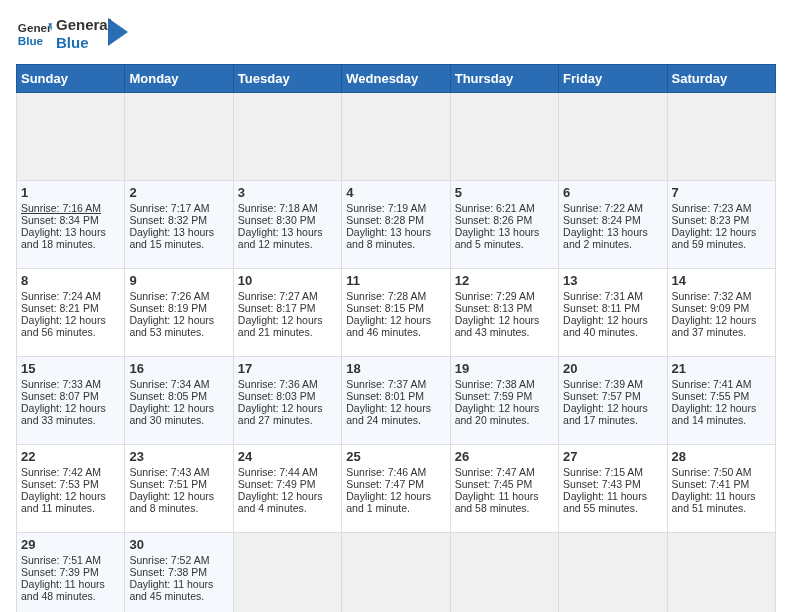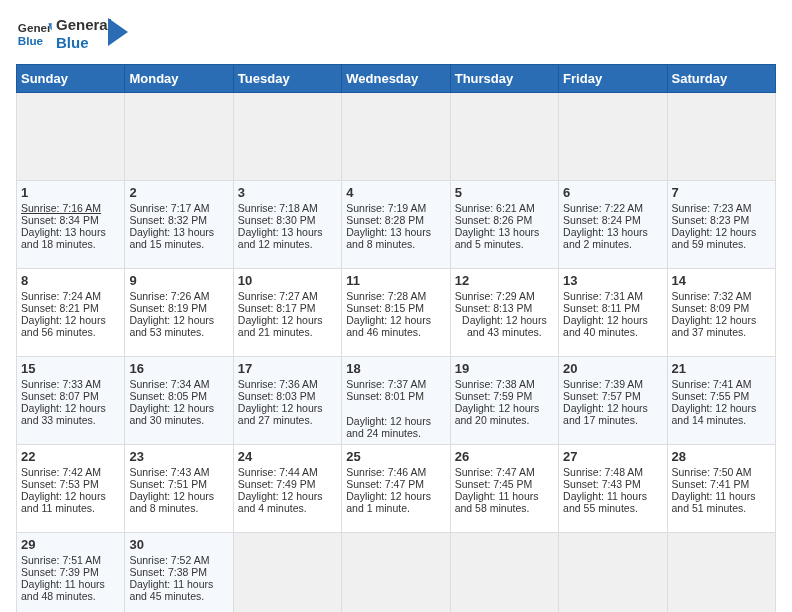--- a/index.html
+++ b/index.html
@@ -188,32 +188,32 @@
           <td>
             <span class="day-num">11</span>
             <span style="display: block;">Sunrise: 7:28 AM</span>
             <span style="display: block;">Sunset: 8:15 PM</span>
             <span style="display: block;">Daylight: 12 hours and 46 minutes.</span>
           </td>
           <td>
             <span class="day-num">12</span>
             <span style="display: block;">Sunrise: 7:29 AM</span>
             <span style="display: block;">Sunset: 8:13 PM</span>
-            <span style="display: block; text-align: center;">Daylight: 12 hours and 43 minutes.</span>
+            <span style="display: block;">Daylight: 12 hours and 43 minutes.</span>
           </td>
           <td>
             <span class="day-num">13</span>
             <span style="display: block;">Sunrise: 7:31 AM</span>
             <span style="display: block;">Sunset: 8:11 PM</span>
             <span style="display: block;">Daylight: 12 hours and 40 minutes.</span>
           </td>
           <td>
             <span class="day-num">14</span>
             <span style="display: block;">Sunrise: 7:32 AM</span>
-            <span style="display: block;">Sunset: 8:09 PM</span>
+            <span style="display: block;">Sunset: 9:09 PM</span>
             <span style="display: block;">Daylight: 12 hours and 37 minutes.</span>
           </td>
         </tr>
         <tr>
           <td>
             <span class="day-num">15</span>
             <span style="display: block;">Sunrise: 7:33 AM</span>
             <span style="display: block;">Sunset: 8:07 PM</span>
             <span style="display: block;">Daylight: 12 hours and 33 minutes.</span>
           </td>
@@ -226,21 +226,21 @@
           <td>
             <span class="day-num">17</span>
             <span style="display: block;">Sunrise: 7:36 AM</span>
             <span style="display: block;">Sunset: 8:03 PM</span>
             <span style="display: block;">Daylight: 12 hours and 27 minutes.</span>
           </td>
           <td>
             <span class="day-num">18</span>
             <span style="display: block;">Sunrise: 7:37 AM</span>
             <span style="display: block;">Sunset: 8:01 PM</span>
-            <span style="display: block; margin-top: 13px;">Daylight: 12 hours and 24 minutes.</span>
+            <span style="display: block;">Daylight: 12 hours and 24 minutes.</span>
           </td>
           <td>
             <span class="day-num">19</span>
             <span style="display: block;">Sunrise: 7:38 AM</span>
             <span style="display: block;">Sunset: 7:59 PM</span>
             <span style="display: block;">Daylight: 12 hours and 20 minutes.</span>
           </td>
           <td>
             <span class="day-num">20</span>
             <span style="display: block;">Sunrise: 7:39 AM</span>
@@ -280,21 +280,21 @@
             <span style="display: block;">Daylight: 12 hours and 1 minute.</span>
           </td>
           <td>
             <span class="day-num">26</span>
             <span style="display: block;">Sunrise: 7:47 AM</span>
             <span style="display: block;">Sunset: 7:45 PM</span>
             <span style="display: block;">Daylight: 11 hours and 58 minutes.</span>
           </td>
           <td>
             <span class="day-num">27</span>
-            <span style="display: block;">Sunrise: 7:48 AM</span>
+            <span style="display: block;">Sunrise: 7:15 AM</span>
             <span style="display: block;">Sunset: 7:43 PM</span>
             <span style="display: block;">Daylight: 11 hours and 55 minutes.</span>
           </td>
           <td>
             <span class="day-num">28</span>
             <span style="display: block;">Sunrise: 7:50 AM</span>
             <span style="display: block;">Sunset: 7:41 PM</span>
             <span style="display: block;">Daylight: 11 hours and 51 minutes.</span>
           </td>
         </tr>

